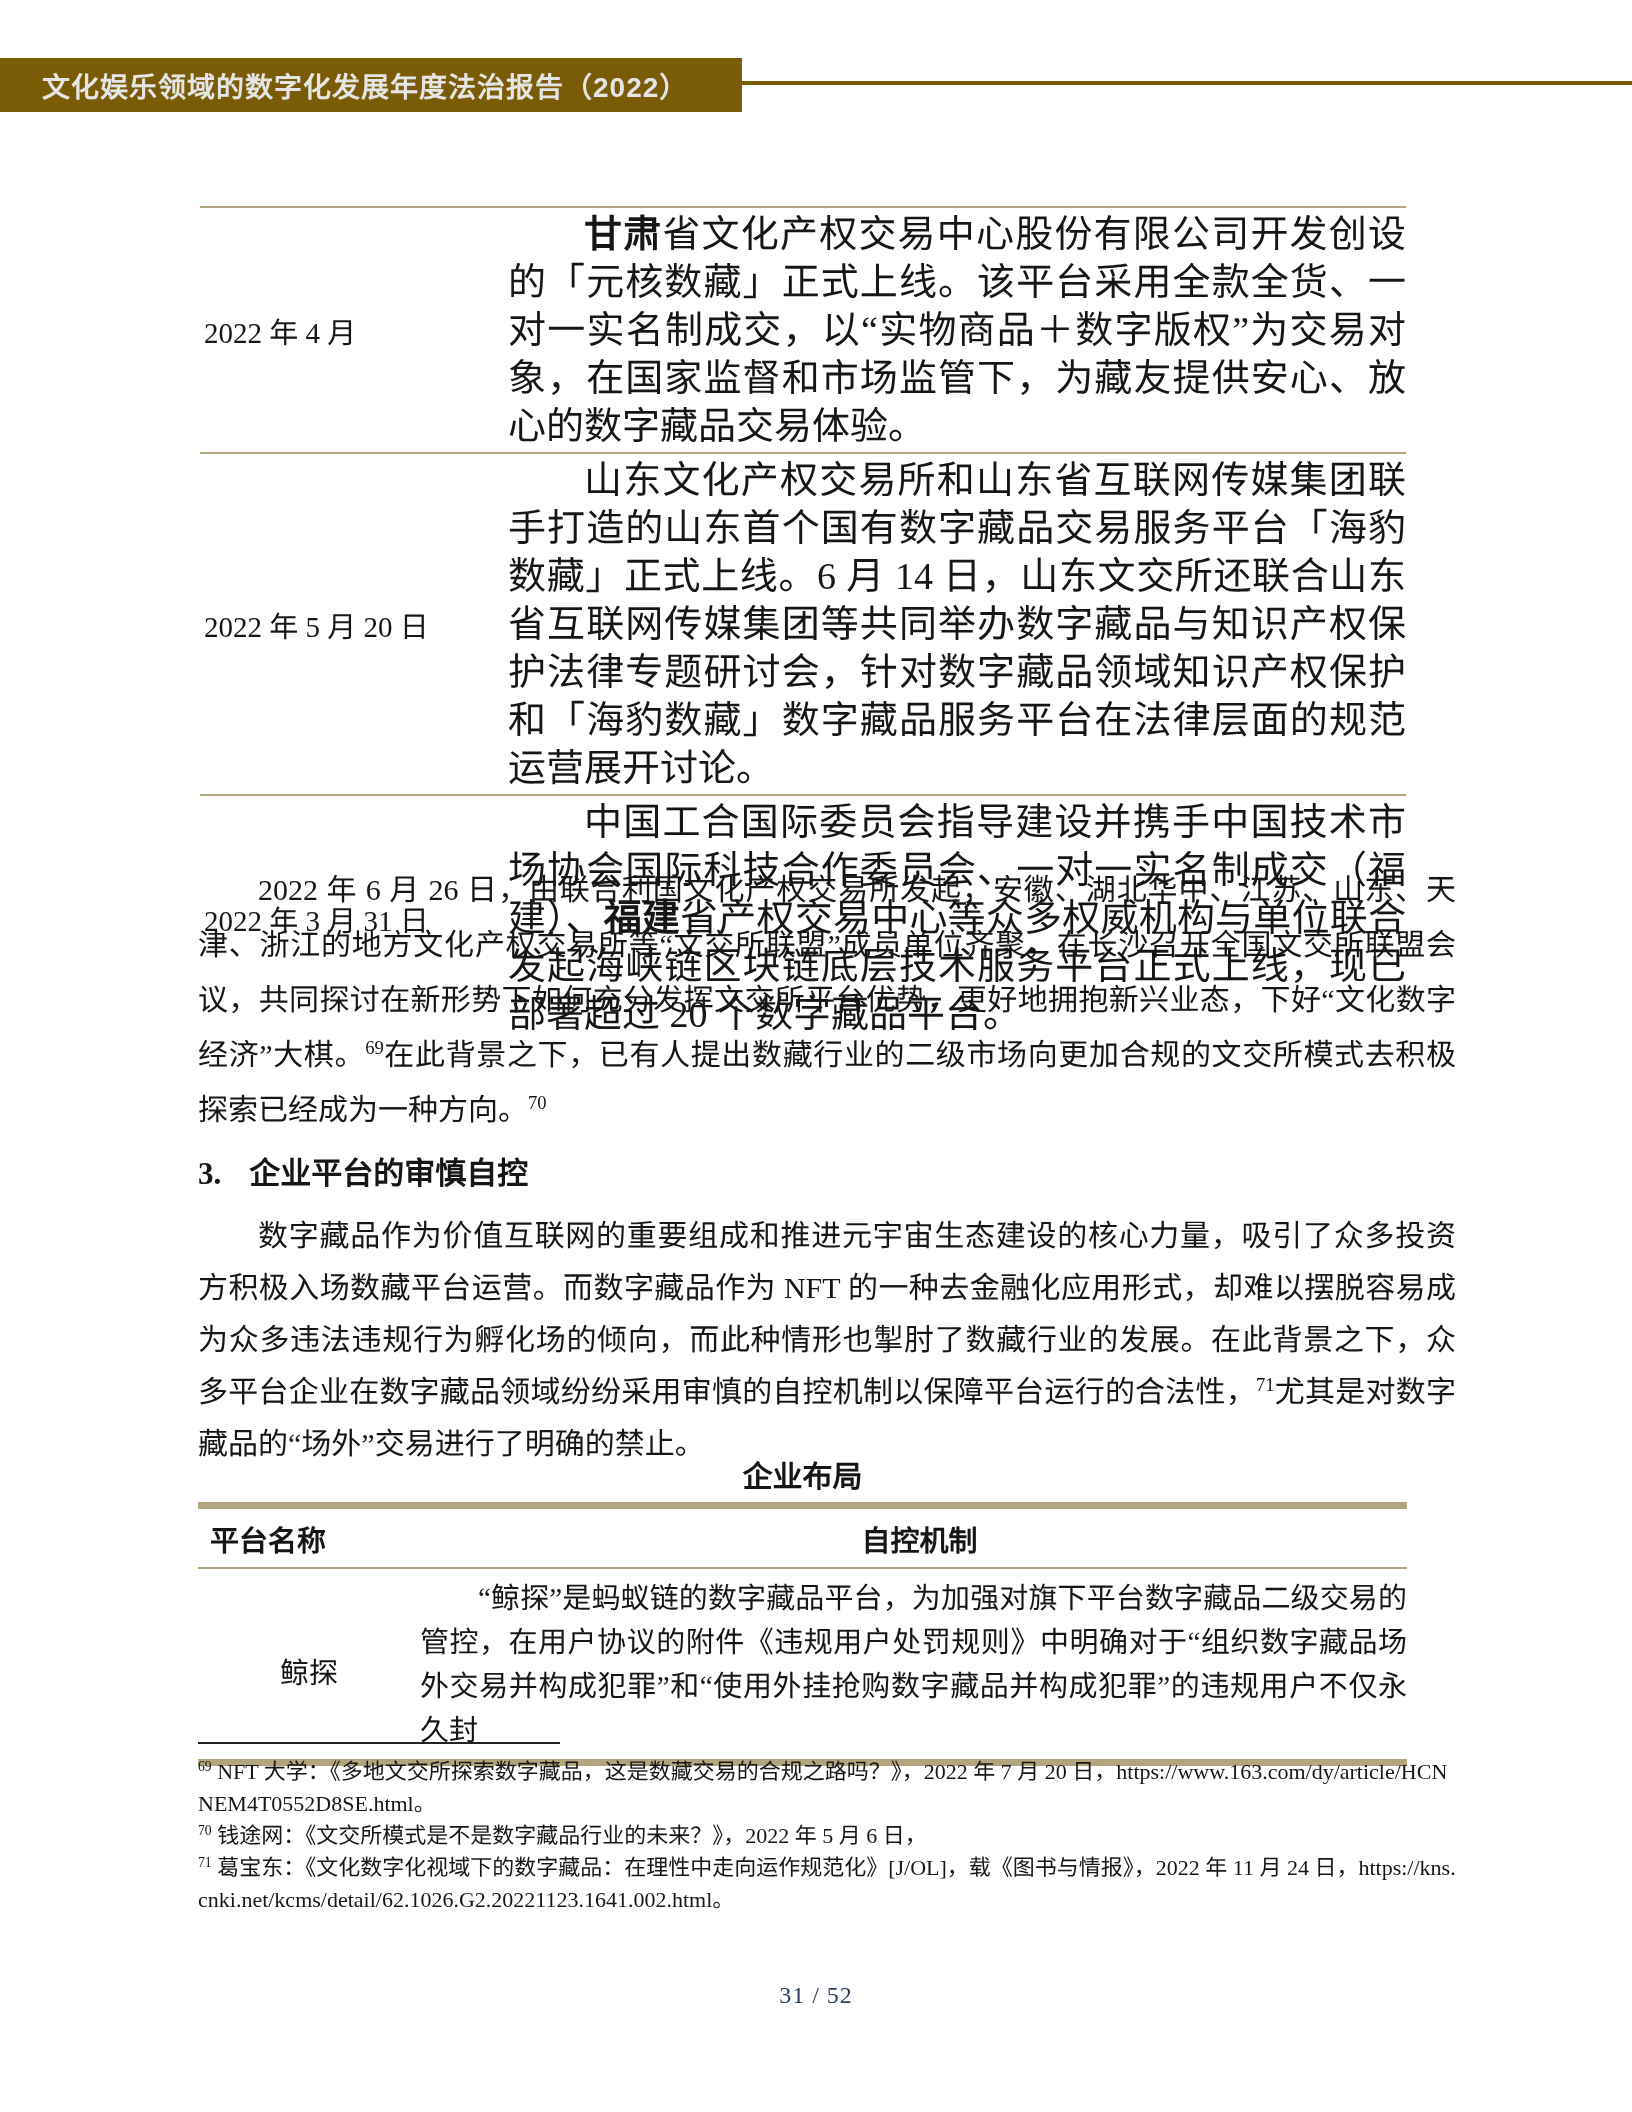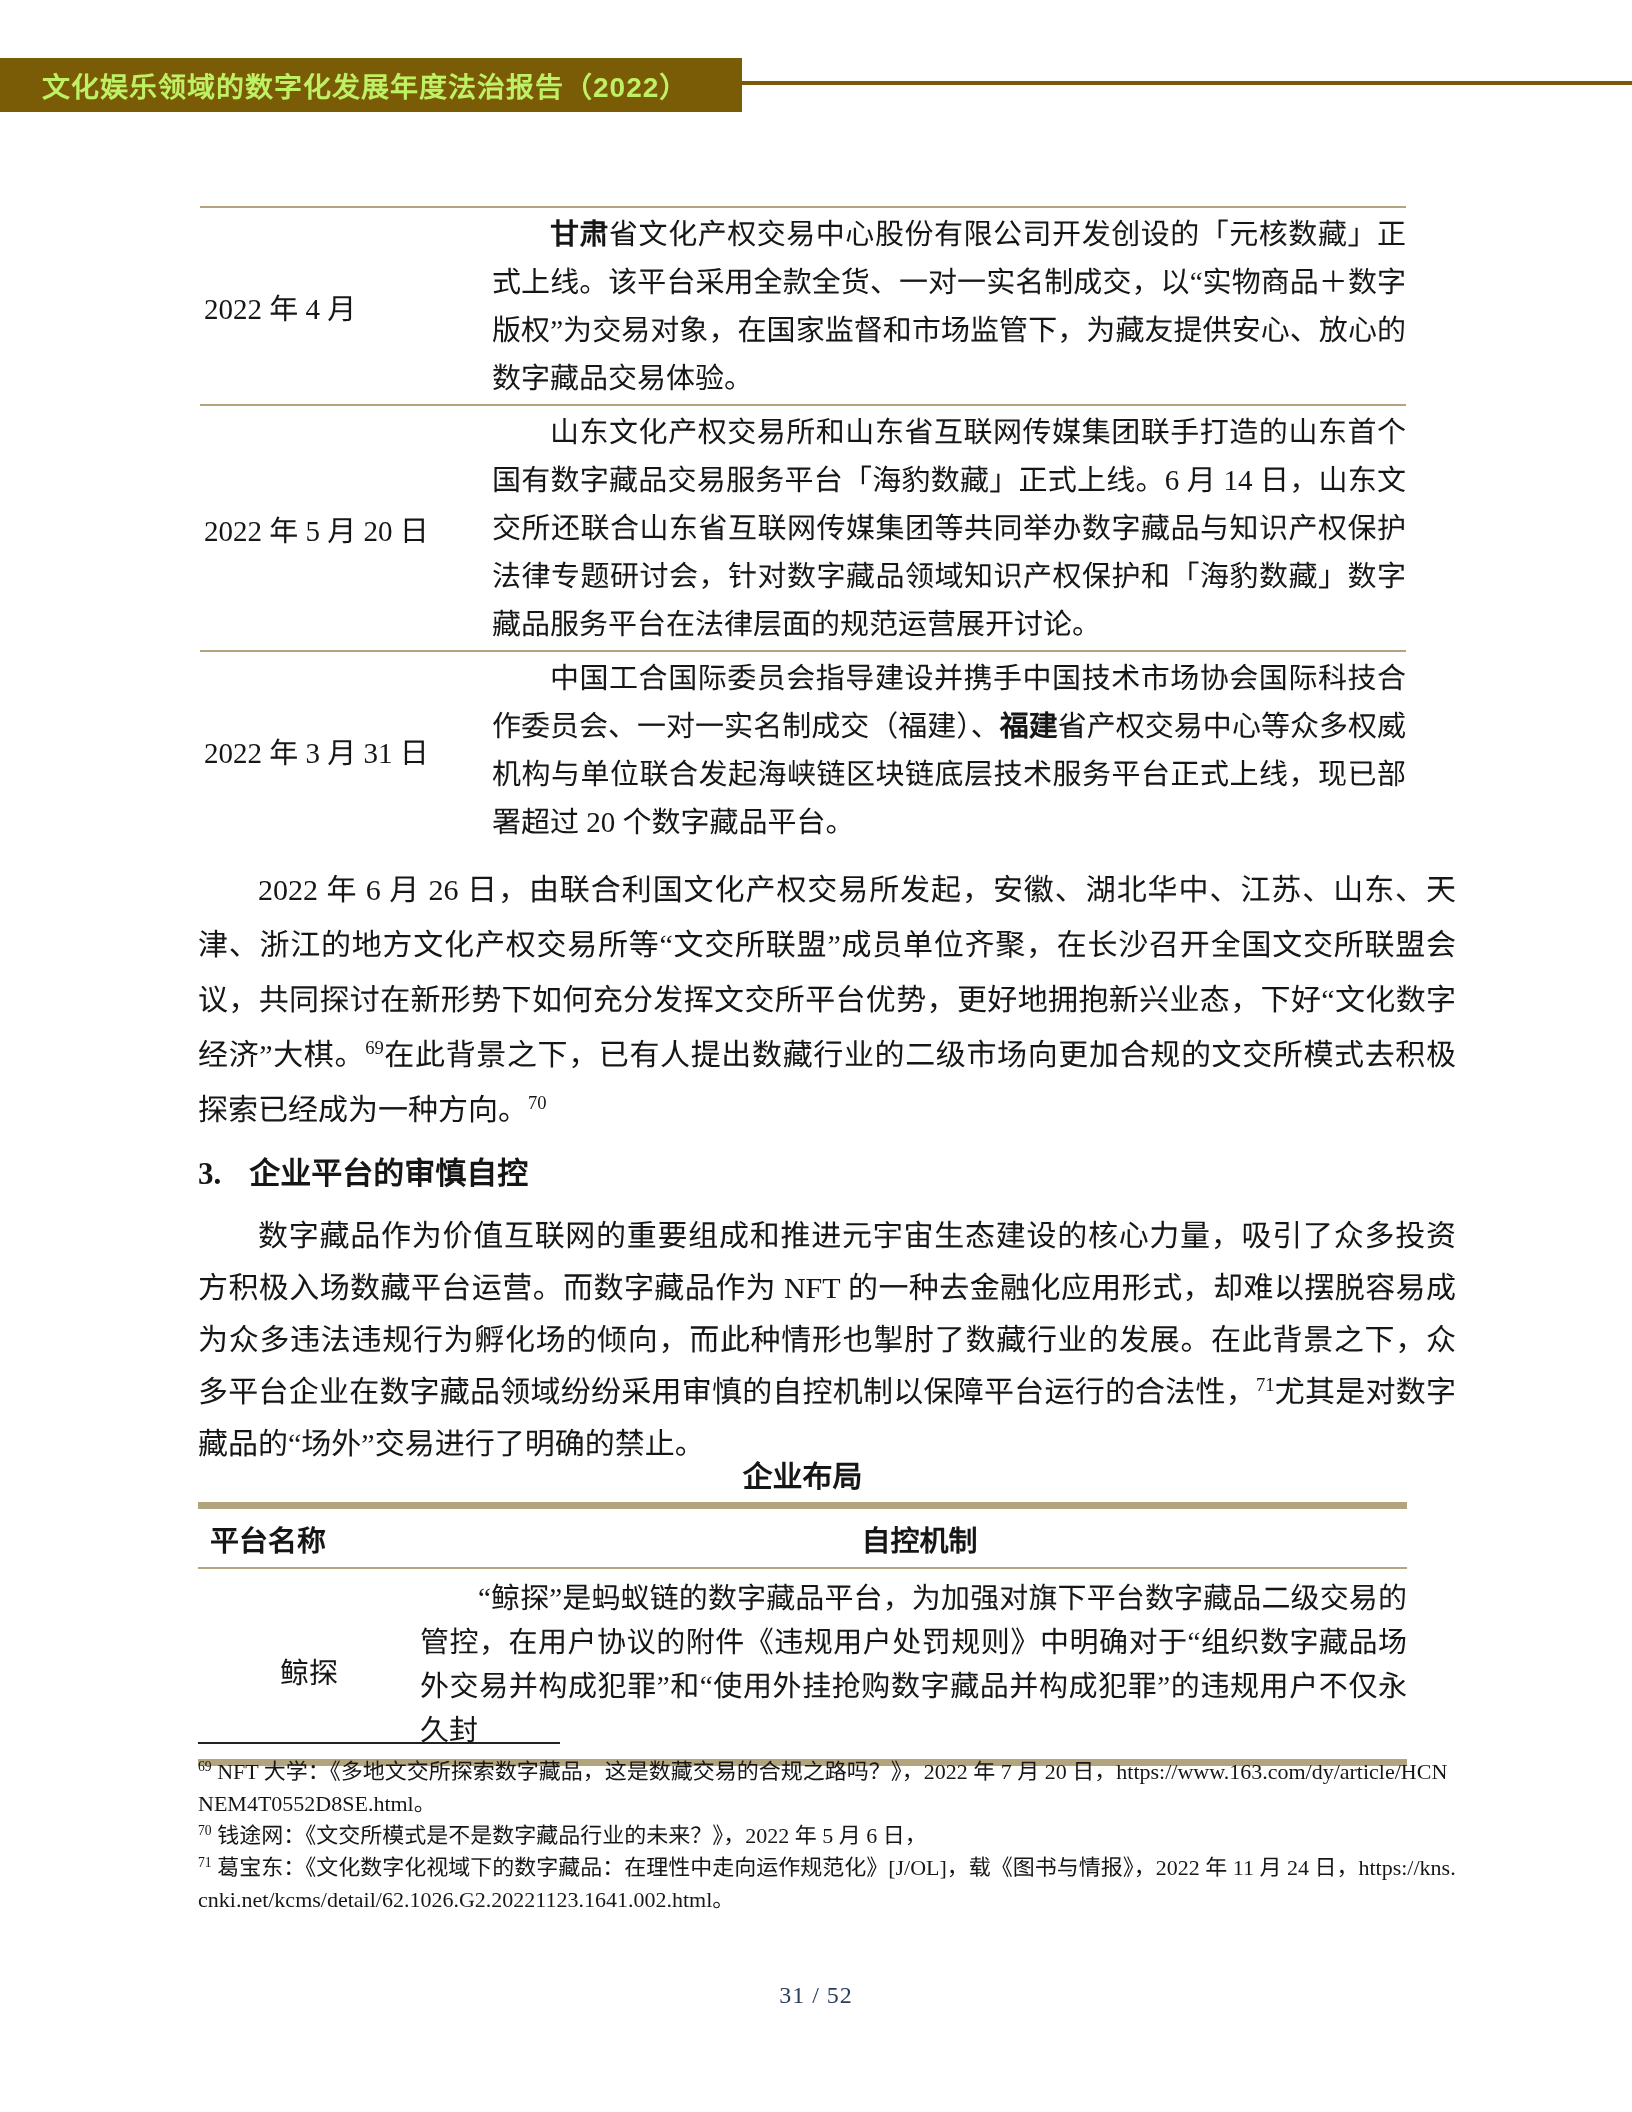--- a/index.html
+++ b/index.html
@@ -18,41 +18,41 @@
     overflow:hidden;
   }
   
   .banner{
     position:absolute;left:0;top:58px;width:742px;height:54px;
     background:var(--gold);
     display:flex;align-items:center;
   }
   .banner-title{
     font-family:"Liberation Sans","DejaVu Sans",sans-serif;
-    font-weight:bold;font-size:28px;color:#bef264;
+    font-weight:bold;font-size:28px;color:#e5e5e5;
     padding-left:42px;letter-spacing:1px;white-space:nowrap;
   }
   .banner-rule{
     position:absolute;left:742px;top:81px;right:0;height:4px;
     background:var(--gold);
   }
   
   .t1{
     position:absolute;left:200px;top:206px;width:1206px;
   }
   .t1-row{
     display:flex;border-top:2px solid var(--tan);
   }
   .t1-date{
     flex:0 0 288px;display:flex;align-items:center;
     font-size:29px;padding-left:4px;white-space:nowrap;
   }
   .t1-text{
-    flex:1;font-size:29px;line-height:48px;
-    text-align:justify;text-indent:2em;padding:2px 0 2px 0;
+    flex:1;font-size:38px;line-height:48px;
+    text-align:justify;text-indent:2em;padding:2px 0 2px 0;margin-left:16px;
   }
   .t1-text b{font-weight:bold;}
   
   .body-para{
     position:absolute;left:198px;width:1258px;margin:0;
     font-size:30px;line-height:55px;
     text-align:justify;text-indent:2em;
   }
   .para-1{top:862px;}
   .para-2{top:1210px;line-height:52px;}

